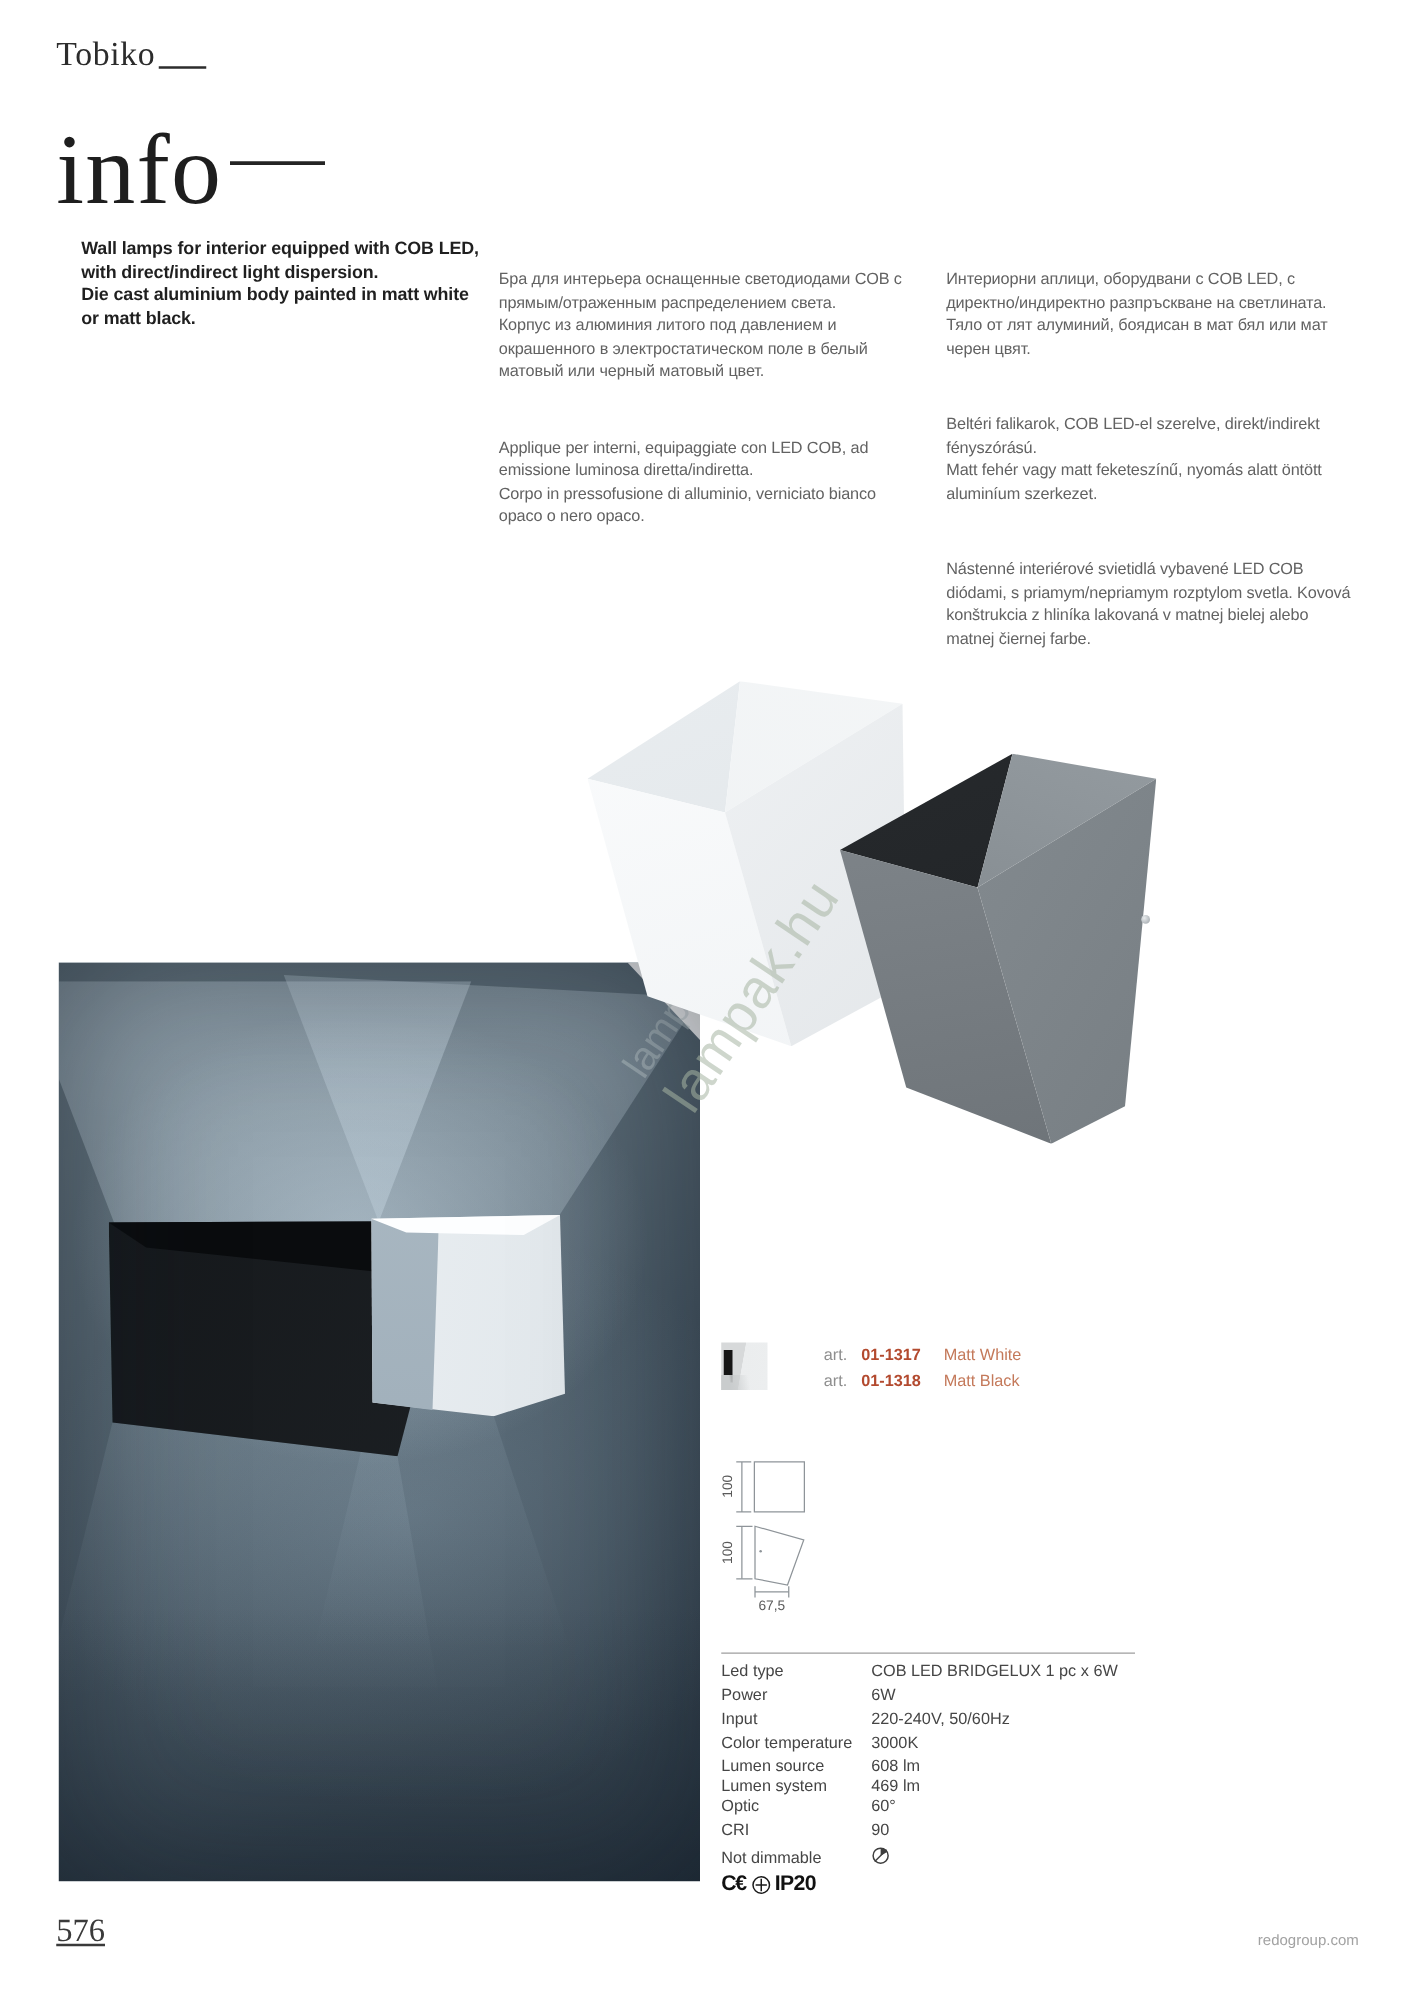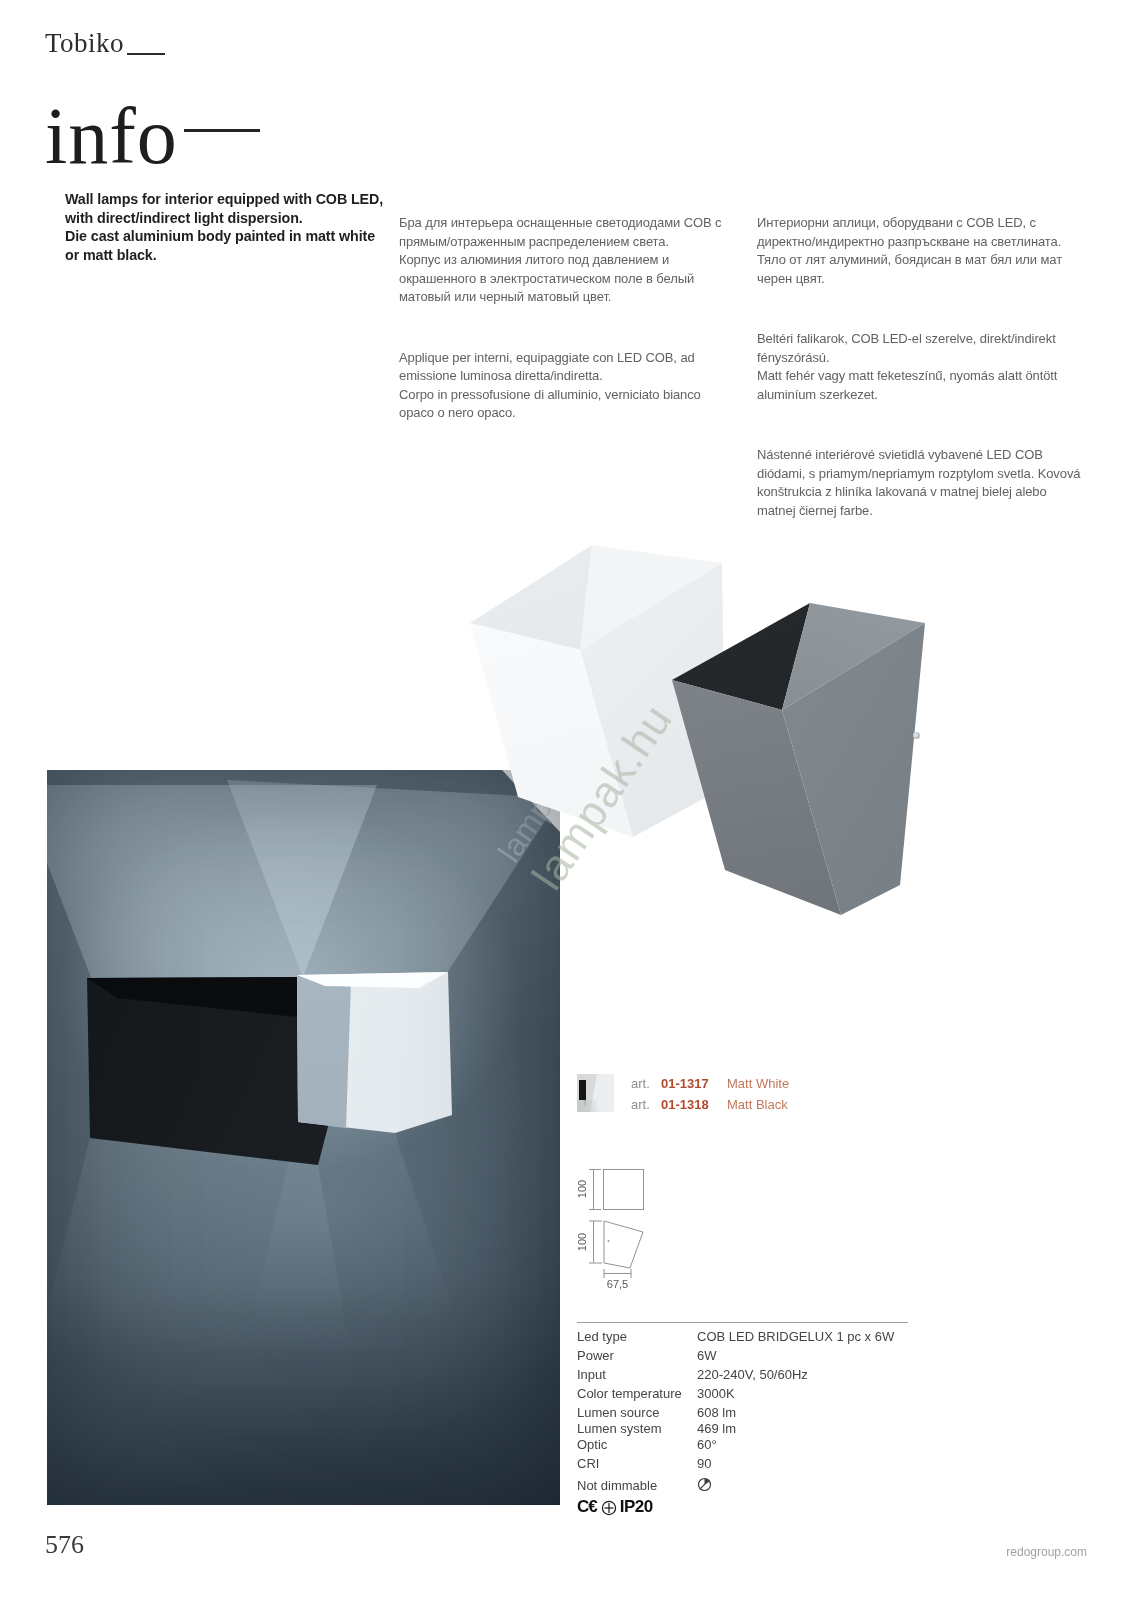--- a/index.html
+++ b/index.html
@@ -72,21 +72,21 @@
   .watermark-partial{position:absolute;right:-14px;top:34px;transform:rotate(-56deg);
          font-size:32px;color:rgba(198,210,212,.5);}
 
   
   .thumb{position:absolute;left:577px;top:1074px;width:37px;height:38px;
          background:linear-gradient(100deg,#d7d9da 0%,#d7d9da 45%,#ebedee 46%,#eceeef 100%);}
   .thumb::before{content:"";position:absolute;left:2px;top:6px;width:7px;height:26px;background:#161616;}
   .thumb::after{content:"";position:absolute;left:0;bottom:0;width:100%;height:12px;
          background:linear-gradient(80deg,#c9cccd 20%,rgba(201,204,205,0) 60%);}
   .art-rows{position:absolute;left:631px;top:1076px;display:flex;flex-direction:column;gap:6px;font-size:13px;}
-  .art-row{display:flex;align-items:baseline;}
+  .art-row{display:flex;align-items:baseline;margin-left:28px;}
   .art-prefix{color:#8e8e8e;width:30px;}
   .art-code{font-weight:bold;color:#b34a2f;width:66px;}
   .art-finish{color:#c4795a;}
 
   
   .diagram{position:absolute;left:572px;top:1162px;}
   .diagram text{font-family:"Liberation Sans",sans-serif;font-size:11px;fill:#5a5a5a;}
 
   
   .specs{position:absolute;left:577px;top:1322px;width:510px;font-size:13px;color:#454545;}
@@ -95,21 +95,21 @@
   .spec-row.tight{height:16px;}
   .spec-label{width:120px;flex:0 0 120px;}
   .nd-icon{position:relative;top:2px;}
   .certs{margin-top:3px;display:flex;align-items:center;height:20px;}
   .ce{font-size:17px;font-weight:bold;letter-spacing:-1px;color:#111;}
   .class-icon{margin:0 3px 0 4px;position:relative;top:1px;}
   .ip{font-size:17px;font-weight:bold;letter-spacing:-.5px;color:#111;}
 
   
   .page-num{position:absolute;left:45px;top:1530px;font-family:"Liberation Serif",serif;
-            font-size:26px;color:#3a3a3a;}
+            font-size:26px;color:#3a3a3a;text-decoration:underline;}
   .website{position:absolute;right:44px;top:1545px;font-size:12px;color:#a2a2a2;text-align:right;}
 </style>
 </head>
 <body>
 
 <div class="page">
 
   <div class="brand">
     <span>Tobiko</span>
     <span class="u-line"></span>

